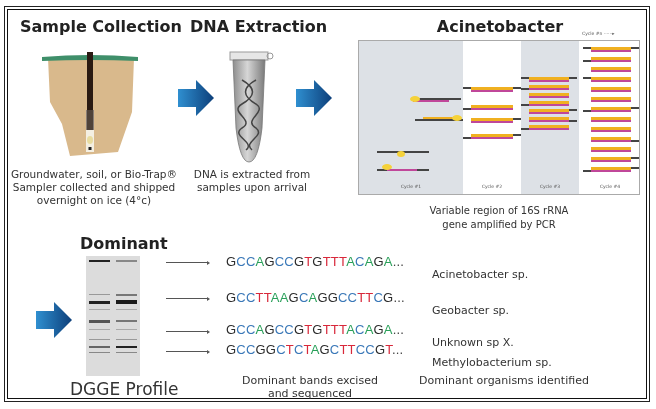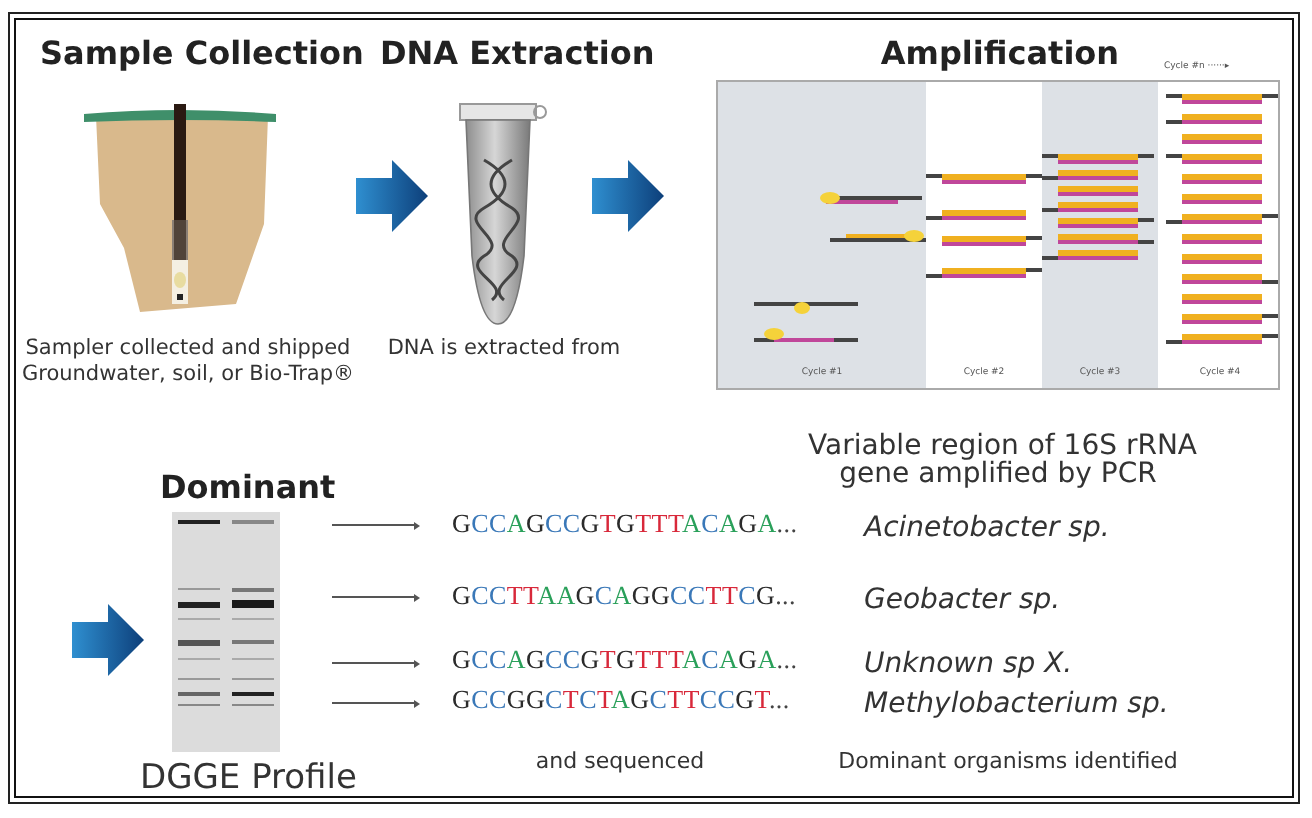--- a/index.html
+++ b/index.html
@@ -27,49 +27,50 @@
   .cycle-lbl { position: absolute; bottom: 5px; width: 100%; text-align: center; font-size: 4.5px; color: #555; }
   .cycle-n { left: 582px; top: 31px; font-size: 4.5px; color: #555; }
 
   
   .gel { left: 86px; top: 256px; width: 54px; height: 120px; background: #dcdcdc; }
   .band { position: absolute; height: 2px; background: #333; }
 
   .line-arrow { height: 1px; background: #555; }
   .line-arrow::after { content: ""; position: absolute; right: -2px; top: -1.5px; border-left: 3px solid #555; border-top: 2px solid transparent; border-bottom: 2px solid transparent; }
 
-  .seq { font-size: 13px; letter-spacing: 0.2px; white-space: nowrap; font-family: Liberation Serif, serif; }
+  .seq { font-size: 13px; letter-spacing: 0.2px; white-space: nowrap; font-family: Liberation Sans, sans-serif; }
   .b-G { color: #2b2b2b; }
   .b-C { color: #3a78b8; }
   .b-A { color: #2aa05a; }
   .b-T { color: #d8283a; }
   .b-dots { color: #444; }
 
-  .organism { font-style: italic; font-size: 14px; color: #333; white-space: nowrap; }
+  .organism { font-size: 11px; color: #333; white-space: nowrap; margin-top: 12px; }
 </style>
 </head>
 <body>
 
 <div class="frame-outer"></div>
 <div class="frame-inner"></div>
 
 <div class="abs title" style="left:20px; top:17px; width:140px;">Sample Collection</div>
 <svg class="abs soil" viewBox="0 0 96 108">
   <polygon points="6,6 92,6 90,60 76,100 28,104 20,72 8,50" fill="#d9b98c"></polygon>
   <path d="M0,5 Q48,1 96,5 L96,9 Q48,7 0,9 Z" fill="#3f8f6a"></path>
   <rect x="45" y="0" width="6" height="58" fill="#2a1a12"></rect>
   <rect x="44" y="58" width="8" height="20" fill="#8a7f76"></rect>
   <rect x="45" y="58" width="6" height="20" fill="#2a1a12" opacity="0.6"></rect>
   <rect x="44" y="78" width="8" height="22" fill="#f4efe2"></rect>
   <ellipse cx="48" cy="88" rx="3" ry="4" fill="#e8dca0"></ellipse>
   <rect x="46.5" y="95" width="3" height="3" fill="#222"></rect>
 </svg>
 <div class="abs caption" style="left:10px; top:168px; width:168px;">
+  <div>Groundwater, soil, or Bio-Trap®</div>
   <div>Sampler collected and shipped</div>
-  <div>Groundwater, soil, or Bio-Trap®</div>
+  <div>overnight on ice (4°c)</div>
 </div>
 
 <svg class="abs arrow" style="left:178px; top:80px;" viewBox="0 0 36 36">
   <defs>
       <linearGradient id="ag1" x1="0" x2="1">
         <stop offset="0" stop-color="#2f8fd0"></stop>
         <stop offset="1" stop-color="#0d3f7a"></stop>
       </linearGradient>
     </defs>
   <polygon points="0,9 18,9 18,0 36,18 18,36 18,27 0,27" fill="url(#ag1)"></polygon>
@@ -85,33 +86,34 @@
       </linearGradient>
     </defs>
   <rect x="2" y="2" width="38" height="8" fill="#e6e6e6" stroke="#999" stroke-width="1"></rect>
   <circle cx="42" cy="6" r="3" fill="none" stroke="#999" stroke-width="1"></circle>
   <path d="M5,10 L37,10 L34,78 Q30,112 21,112 Q12,112 8,78 Z" fill="url(#tg)" stroke="#777" stroke-width="0.8"></path>
   <path d="M14,30 C28,38 28,46 14,54 C0,62 28,70 14,78 C2,86 28,92 18,100" fill="none" stroke="#444" stroke-width="1.5"></path>
   <path d="M28,30 C14,38 14,46 28,54 C40,62 14,70 28,78 C38,86 14,92 24,100" fill="none" stroke="#444" stroke-width="1.5"></path>
 </svg>
 <div class="abs caption" style="left:184px; top:168px; width:136px;">
   <div>DNA is extracted from</div>
+  <div>samples upon arrival</div>
 </div>
 
 <svg class="abs arrow" style="left:296px; top:80px;" viewBox="0 0 36 36">
   <defs>
       <linearGradient id="ag2" x1="0" x2="1">
         <stop offset="0" stop-color="#2f8fd0"></stop>
         <stop offset="1" stop-color="#0d3f7a"></stop>
       </linearGradient>
     </defs>
   <polygon points="0,9 18,9 18,0 36,18 18,36 18,27 0,27" fill="url(#ag2)"></polygon>
 </svg>
 
-<div class="abs title" style="left:420px; top:17px; width:160px;">Amplification</div>
+<div class="abs title" style="left:420px; top:17px; width:160px;">Acinetobacter</div>
 <div class="abs cycle-n">Cycle #n ······▸</div>
 <div class="abs pcr">
   <div class="col" style="left:0; width:104px;">
     <svg width="104" height="155" viewBox="0 0 104 155">
       <rect x="54" y="57" width="48" height="2" fill="#444"></rect>
         <rect x="54" y="59" width="36" height="2" fill="#c0479a"></rect>
         <ellipse cx="56" cy="58" rx="5" ry="3" fill="#f5d23a"></ellipse>
       <rect x="56" y="78" width="48" height="2" fill="#444"></rect>
         <rect x="64" y="76" width="36" height="2" fill="#f0b020"></rect>
         <ellipse cx="98" cy="77" rx="5" ry="3" fill="#f5d23a"></ellipse>
@@ -219,21 +221,21 @@
           <rect x="52" y="66" width="8" height="2"></rect>
           <rect x="52" y="99" width="8" height="2"></rect>
           <rect x="52" y="116" width="8" height="2"></rect>
           <rect x="4" y="129" width="8" height="2"></rect>
           <rect x="52" y="126" width="8" height="2"></rect>
         </g>
     </svg>
     <div class="cycle-lbl">Cycle #4</div>
   </div>
 </div>
-<div class="abs caption" style="left:404px; top:204px; width:190px; font-size:14px; line-height:14px;margin-top:12px;">
+<div class="abs caption" style="left:404px; top:204px; width:190px; font-size:10px; line-height:14px;">
   <div>Variable region of 16S rRNA</div>
   <div>gene amplified by PCR</div>
 </div>
 
 <div class="abs title" style="left:80px; top:234px; width:66px;">Dominant</div>
 
 <svg class="abs arrow" style="left:36px; top:302px;" viewBox="0 0 36 36">
   <defs>
       <linearGradient id="ag3" x1="0" x2="1">
         <stop offset="0" stop-color="#2f8fd0"></stop>
@@ -274,15 +276,16 @@
 <div class="abs seq" style="left:226px; top:290px;"><span class="b-G">G</span><span class="b-C">C</span><span class="b-C">C</span><span class="b-T">T</span><span class="b-T">T</span><span class="b-A">A</span><span class="b-A">A</span><span class="b-G">G</span><span class="b-C">C</span><span class="b-A">A</span><span class="b-G">G</span><span class="b-G">G</span><span class="b-C">C</span><span class="b-C">C</span><span class="b-T">T</span><span class="b-T">T</span><span class="b-C">C</span><span class="b-G">G</span><span class="b-dots">...</span></div>
 <div class="abs seq" style="left:226px; top:322px;"><span class="b-G">G</span><span class="b-C">C</span><span class="b-C">C</span><span class="b-A">A</span><span class="b-G">G</span><span class="b-C">C</span><span class="b-C">C</span><span class="b-G">G</span><span class="b-T">T</span><span class="b-G">G</span><span class="b-T">T</span><span class="b-T">T</span><span class="b-T">T</span><span class="b-A">A</span><span class="b-C">C</span><span class="b-A">A</span><span class="b-G">G</span><span class="b-A">A</span><span class="b-dots">...</span></div>
 <div class="abs seq" style="left:226px; top:342px;"><span class="b-G">G</span><span class="b-C">C</span><span class="b-C">C</span><span class="b-G">G</span><span class="b-G">G</span><span class="b-C">C</span><span class="b-T">T</span><span class="b-C">C</span><span class="b-T">T</span><span class="b-A">A</span><span class="b-G">G</span><span class="b-C">C</span><span class="b-T">T</span><span class="b-T">T</span><span class="b-C">C</span><span class="b-C">C</span><span class="b-G">G</span><span class="b-T">T</span><span class="b-dots">...</span></div>
 
 <div class="abs organism" style="left:432px; top:256px;">Acinetobacter sp.</div>
 <div class="abs organism" style="left:432px; top:292px;">Geobacter sp.</div>
 <div class="abs organism" style="left:432px; top:324px;">Unknown sp X.</div>
 <div class="abs organism" style="left:432px; top:344px;">Methylobacterium sp.</div>
 
 <div class="abs caption" style="left:240px; top:374px; width:140px; font-size:11px; line-height:13px;">
+  <div>Dominant bands excised</div>
   <div>and sequenced</div>
 </div>
 <div class="abs caption" style="left:414px; top:374px; width:180px; font-size:11px;">Dominant organisms identified</div>
 
 </body></html>

